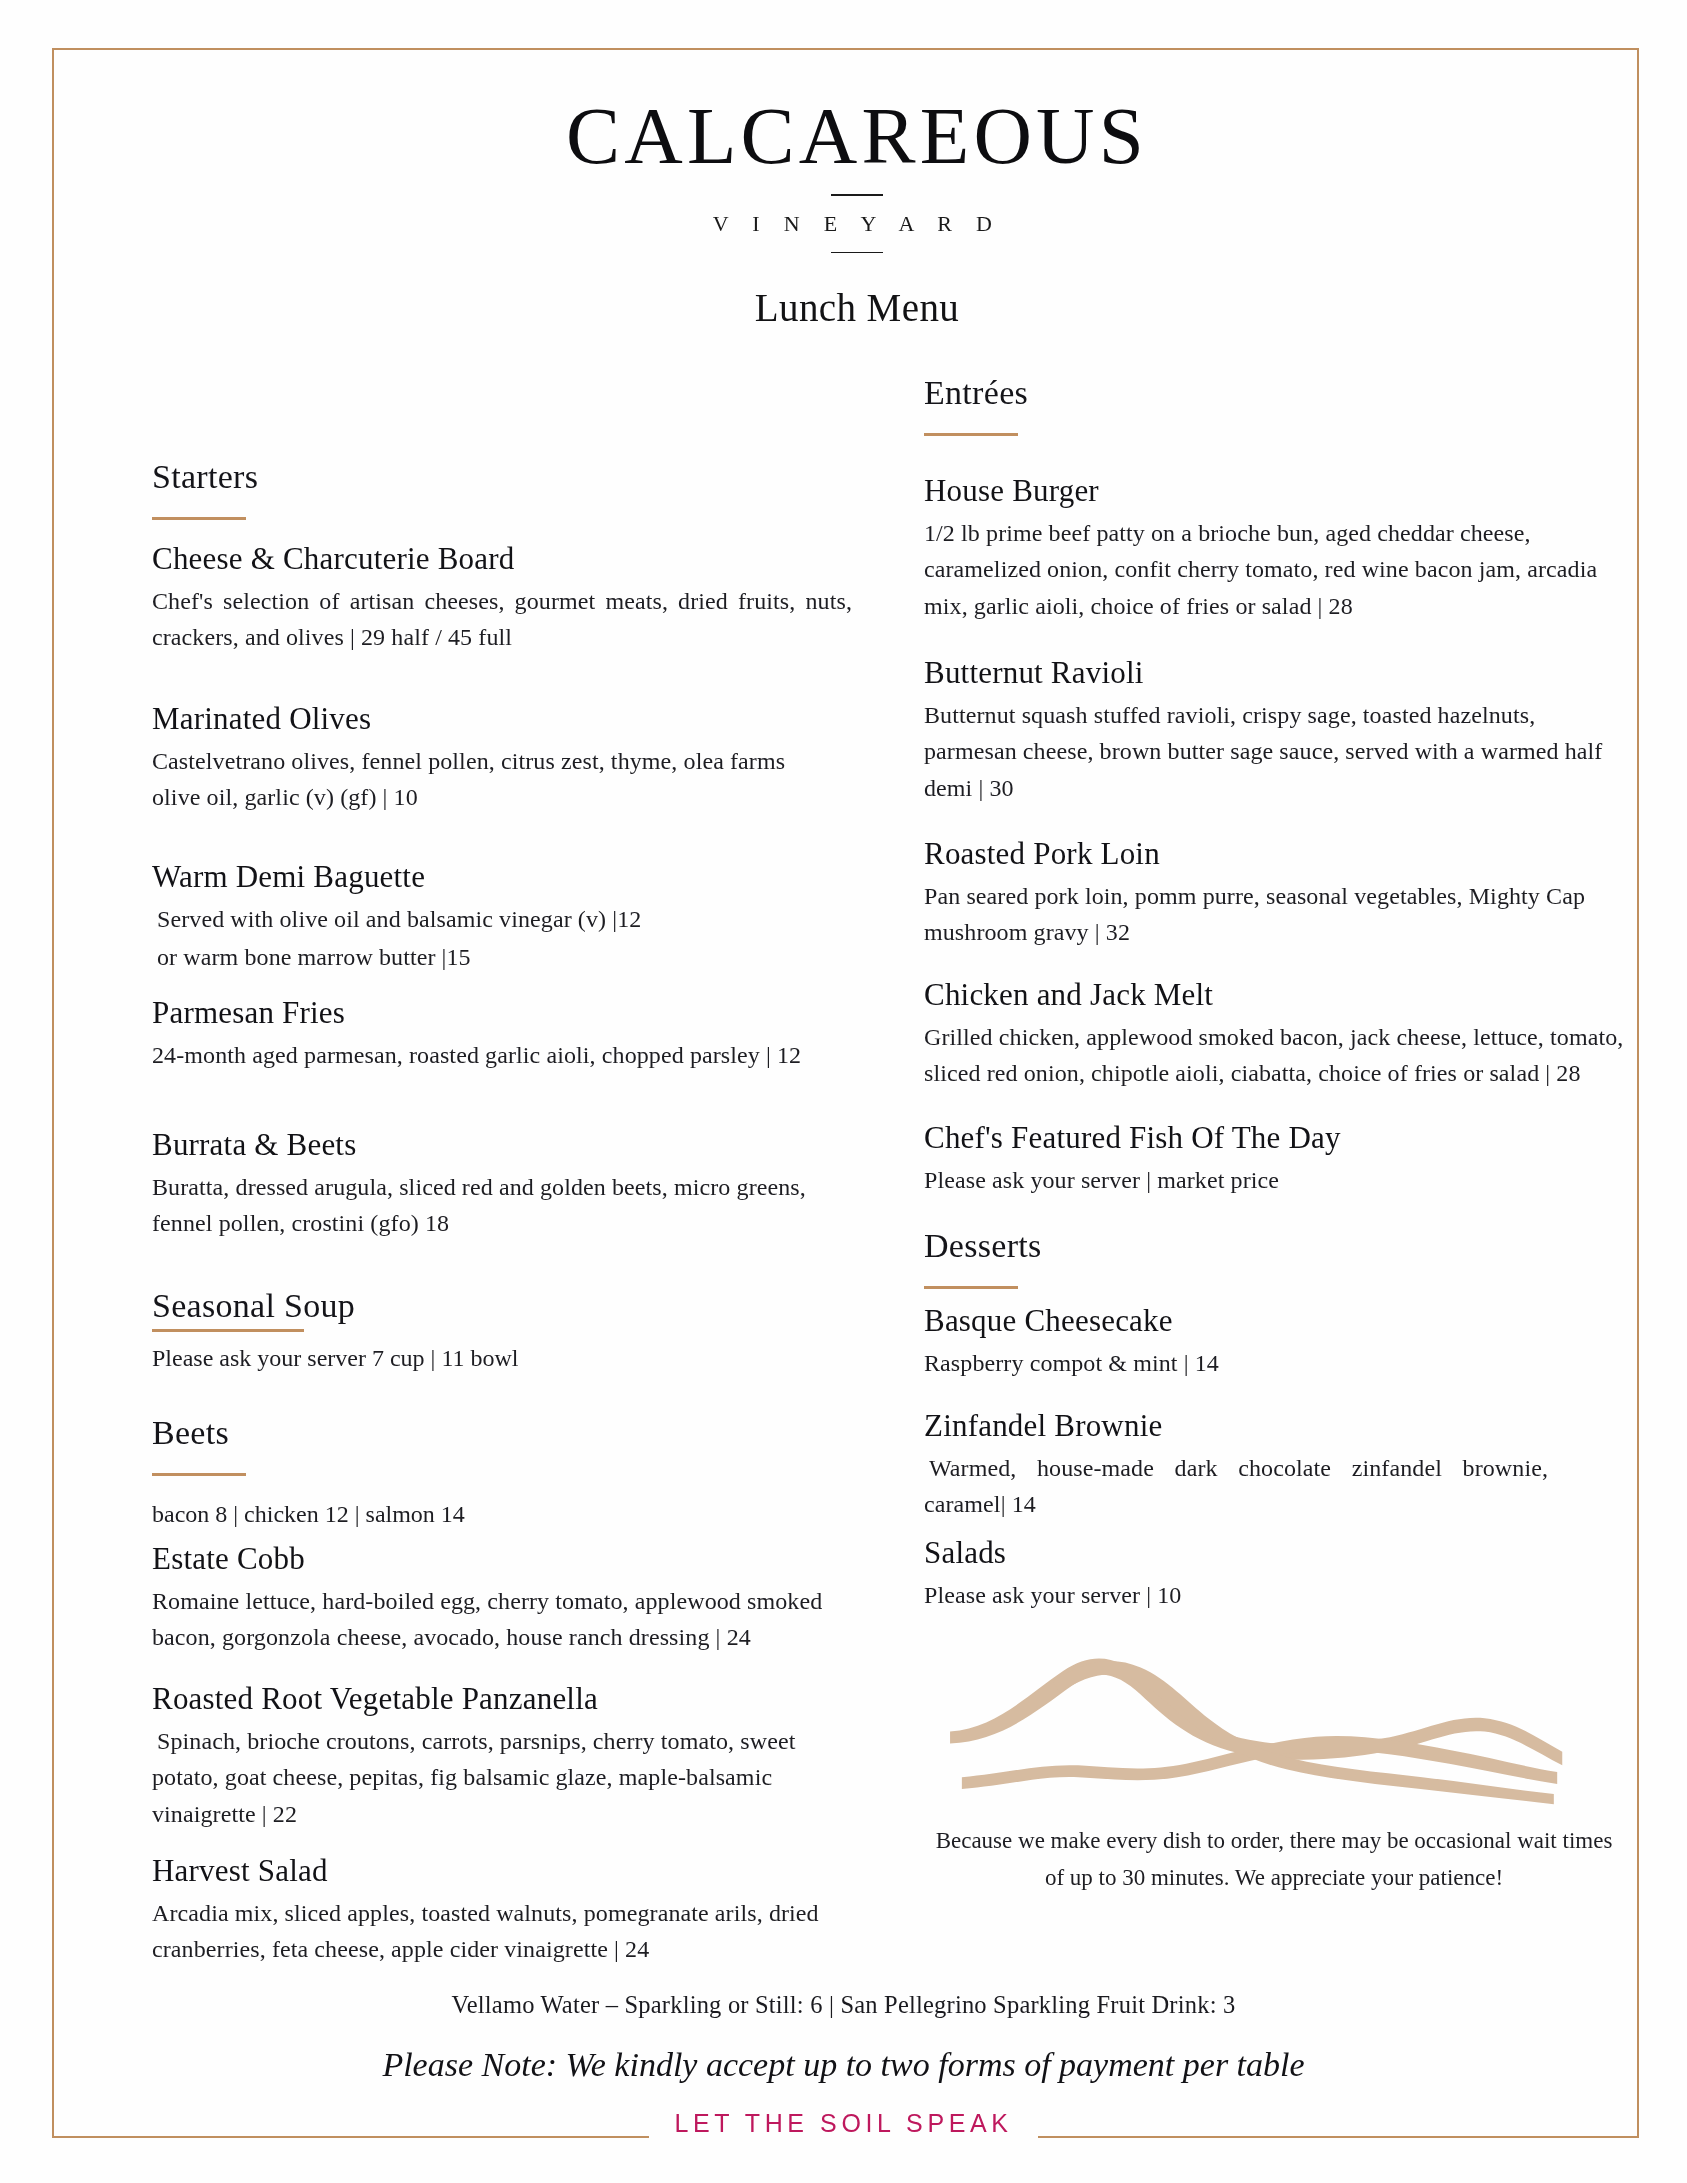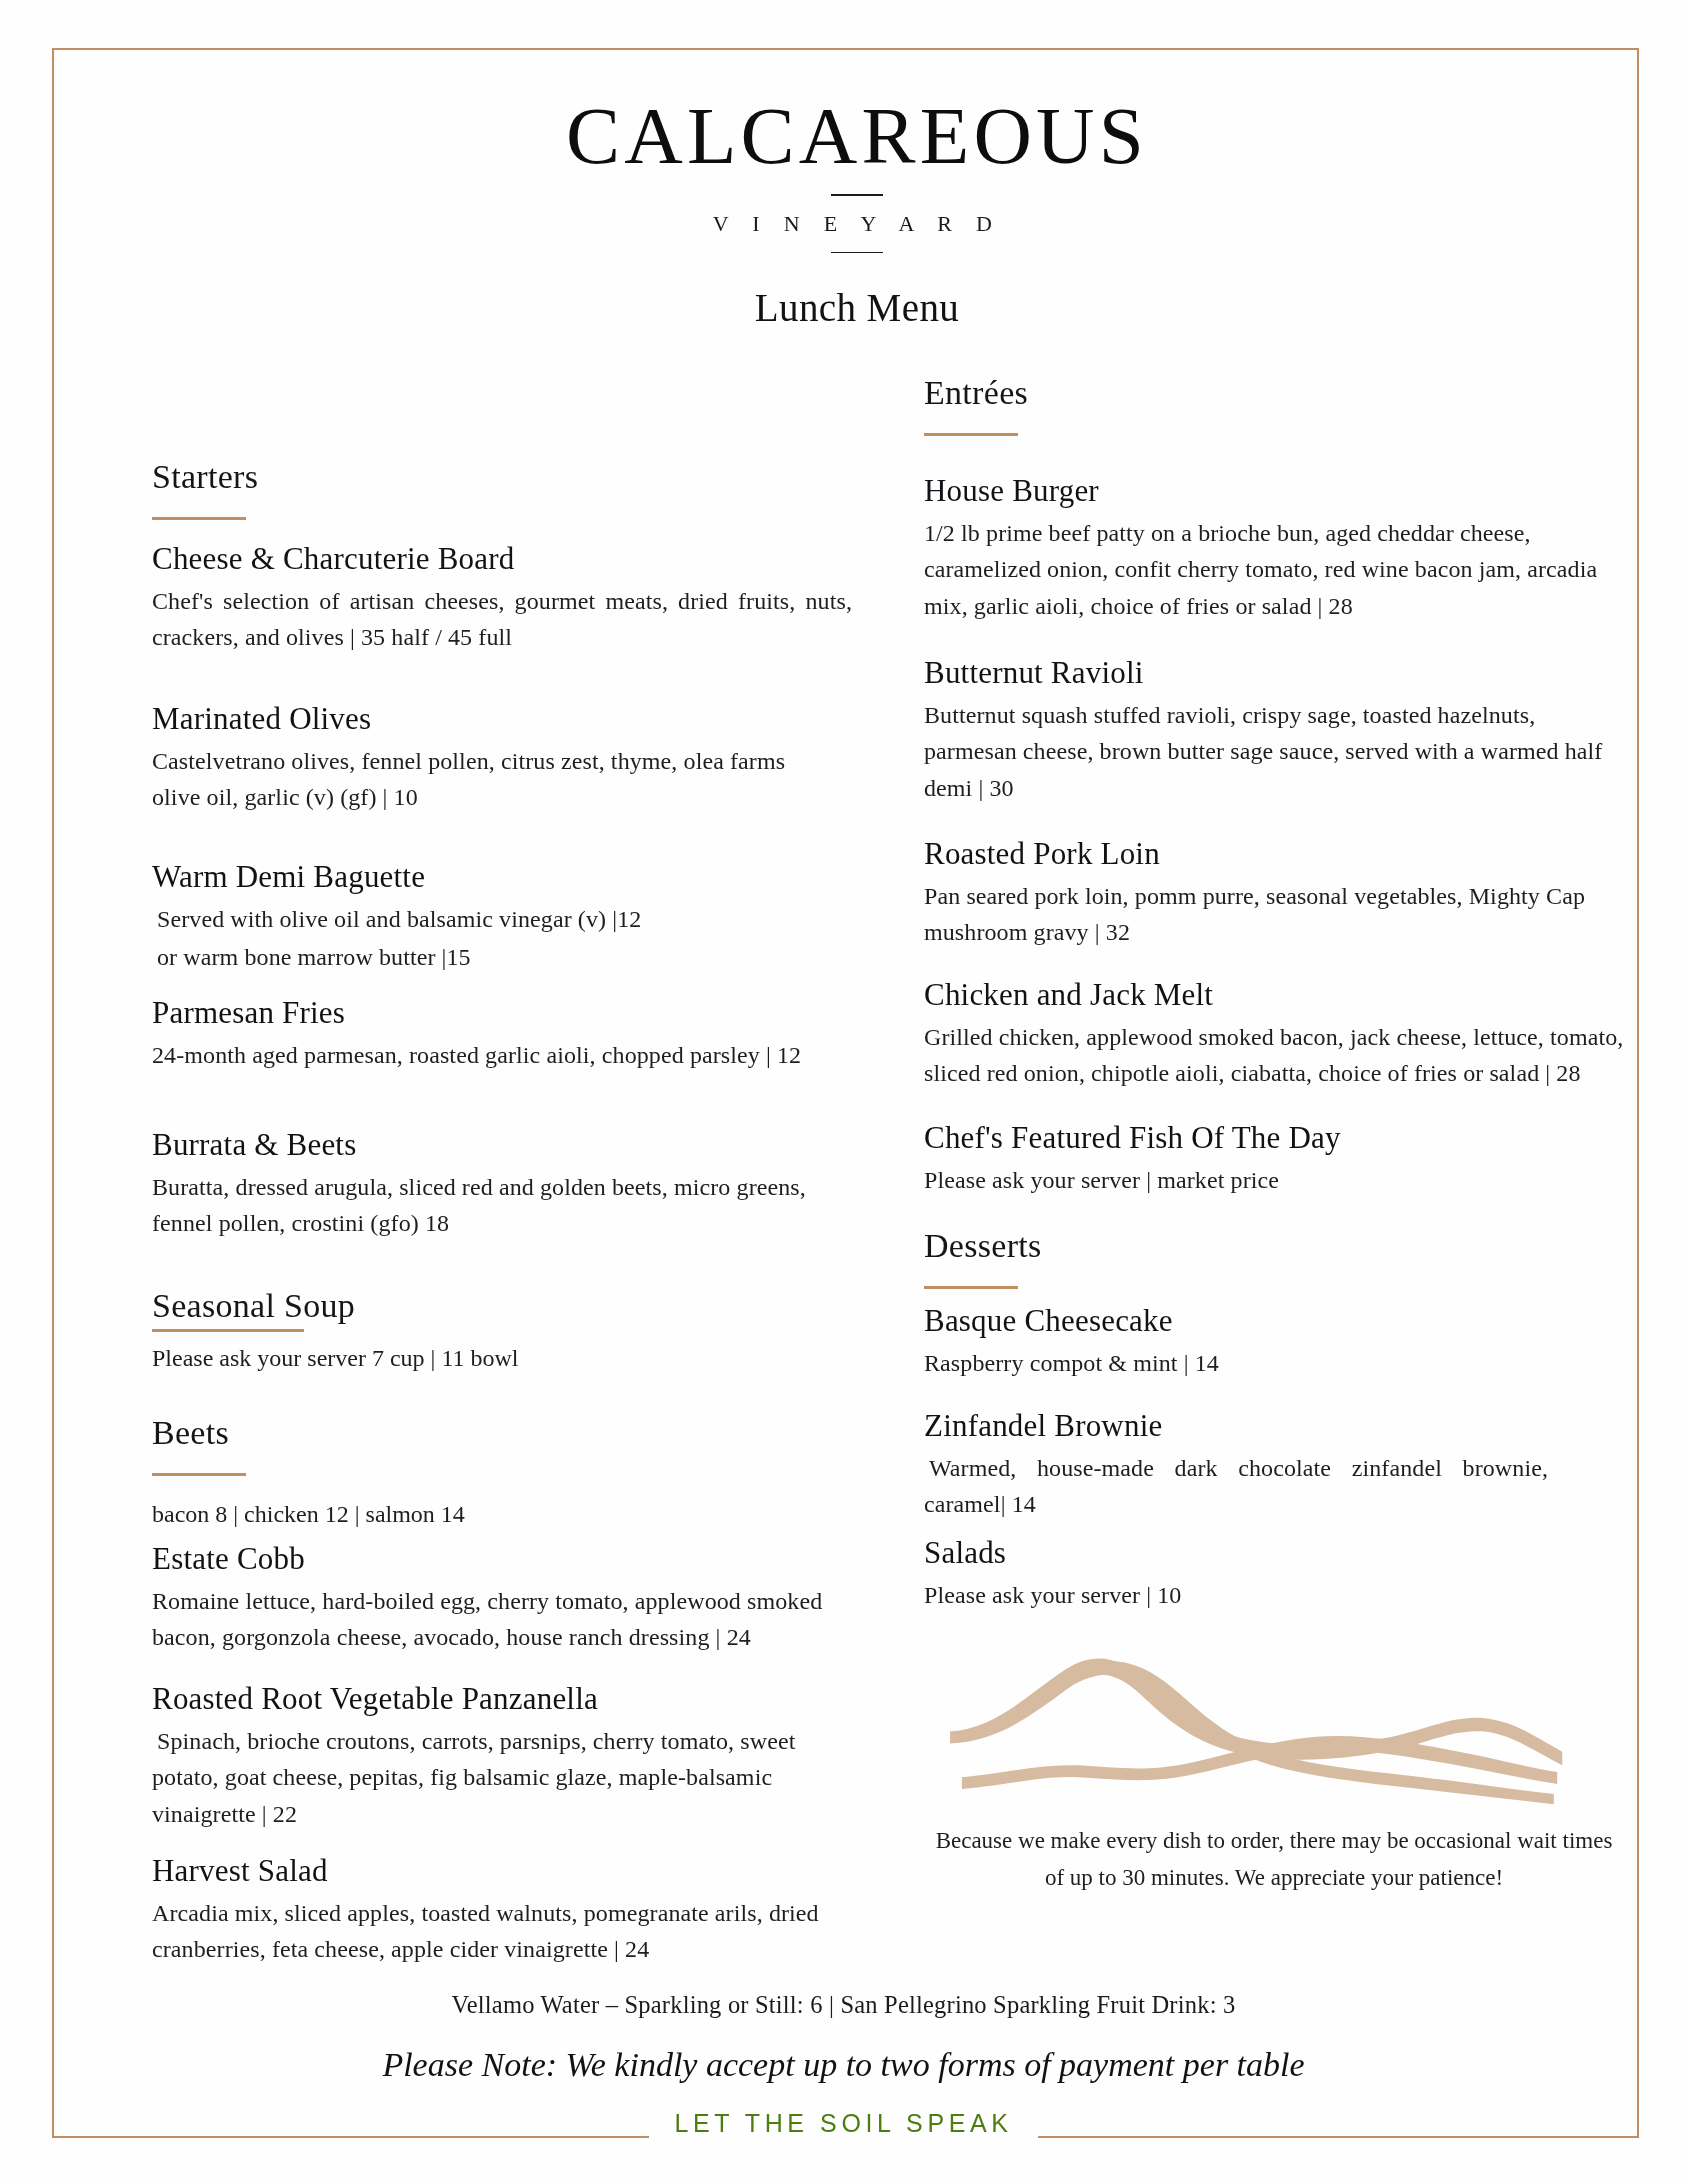--- a/index.html
+++ b/index.html
@@ -32,21 +32,21 @@
     display: flex;
     justify-content: center;
     align-items: center;
   }
   .tagline {
     background: #fefefe;
     padding: 0 25px;
     font-family: "Liberation Sans", "DejaVu Sans", sans-serif;
     font-size: 25px;
     letter-spacing: 4.6px;
-    color: #4d7c0f;
+    color: #be185d;
     font-weight: 400;
     white-space: nowrap;
   }
 
   
   .masthead { position: absolute; left: 0; right: 0; top: 94px; text-align: center; padding-left: 27px; }
   .brand {
     font-family: "Liberation Serif", "DejaVu Serif", serif;
     font-size: 81px;
     letter-spacing: 4.2px;
@@ -165,21 +165,21 @@
 
   <div class="col col-left">
 
     <div style="position:absolute; top:458px; left:0; width:700px;">
       <div class="section-head">Starters</div>
       <div class="section-rule"></div>
     </div>
 
     <div style="position:absolute; top:540px; left:0; width:700px;">
       <div class="item-name">Cheese &amp; Charcuterie Board</div>
-      <div class="item-desc justify">Chef's selection of artisan cheeses, gourmet meats, dried fruits, nuts, crackers, and olives | 35 half / 45 full</div>
+      <div class="item-desc justify">Chef's selection of artisan cheeses, gourmet meats, dried fruits, nuts, crackers, and olives | 29 half / 45 full</div>
     </div>
 
     <div style="position:absolute; top:700px; left:0; width:666px;">
       <div class="item-name">Marinated Olives</div>
       <div class="item-desc">Castelvetrano olives, fennel pollen, citrus zest, thyme, olea farms olive oil, garlic (v) (gf) | 10</div>
     </div>
 
     <div style="position:absolute; top:858px; left:0; width:675px;">
       <div class="item-name">Warm Demi Baguette</div>
       <div class="item-desc indent">Served with olive oil and balsamic vinegar (v) |12</div>

